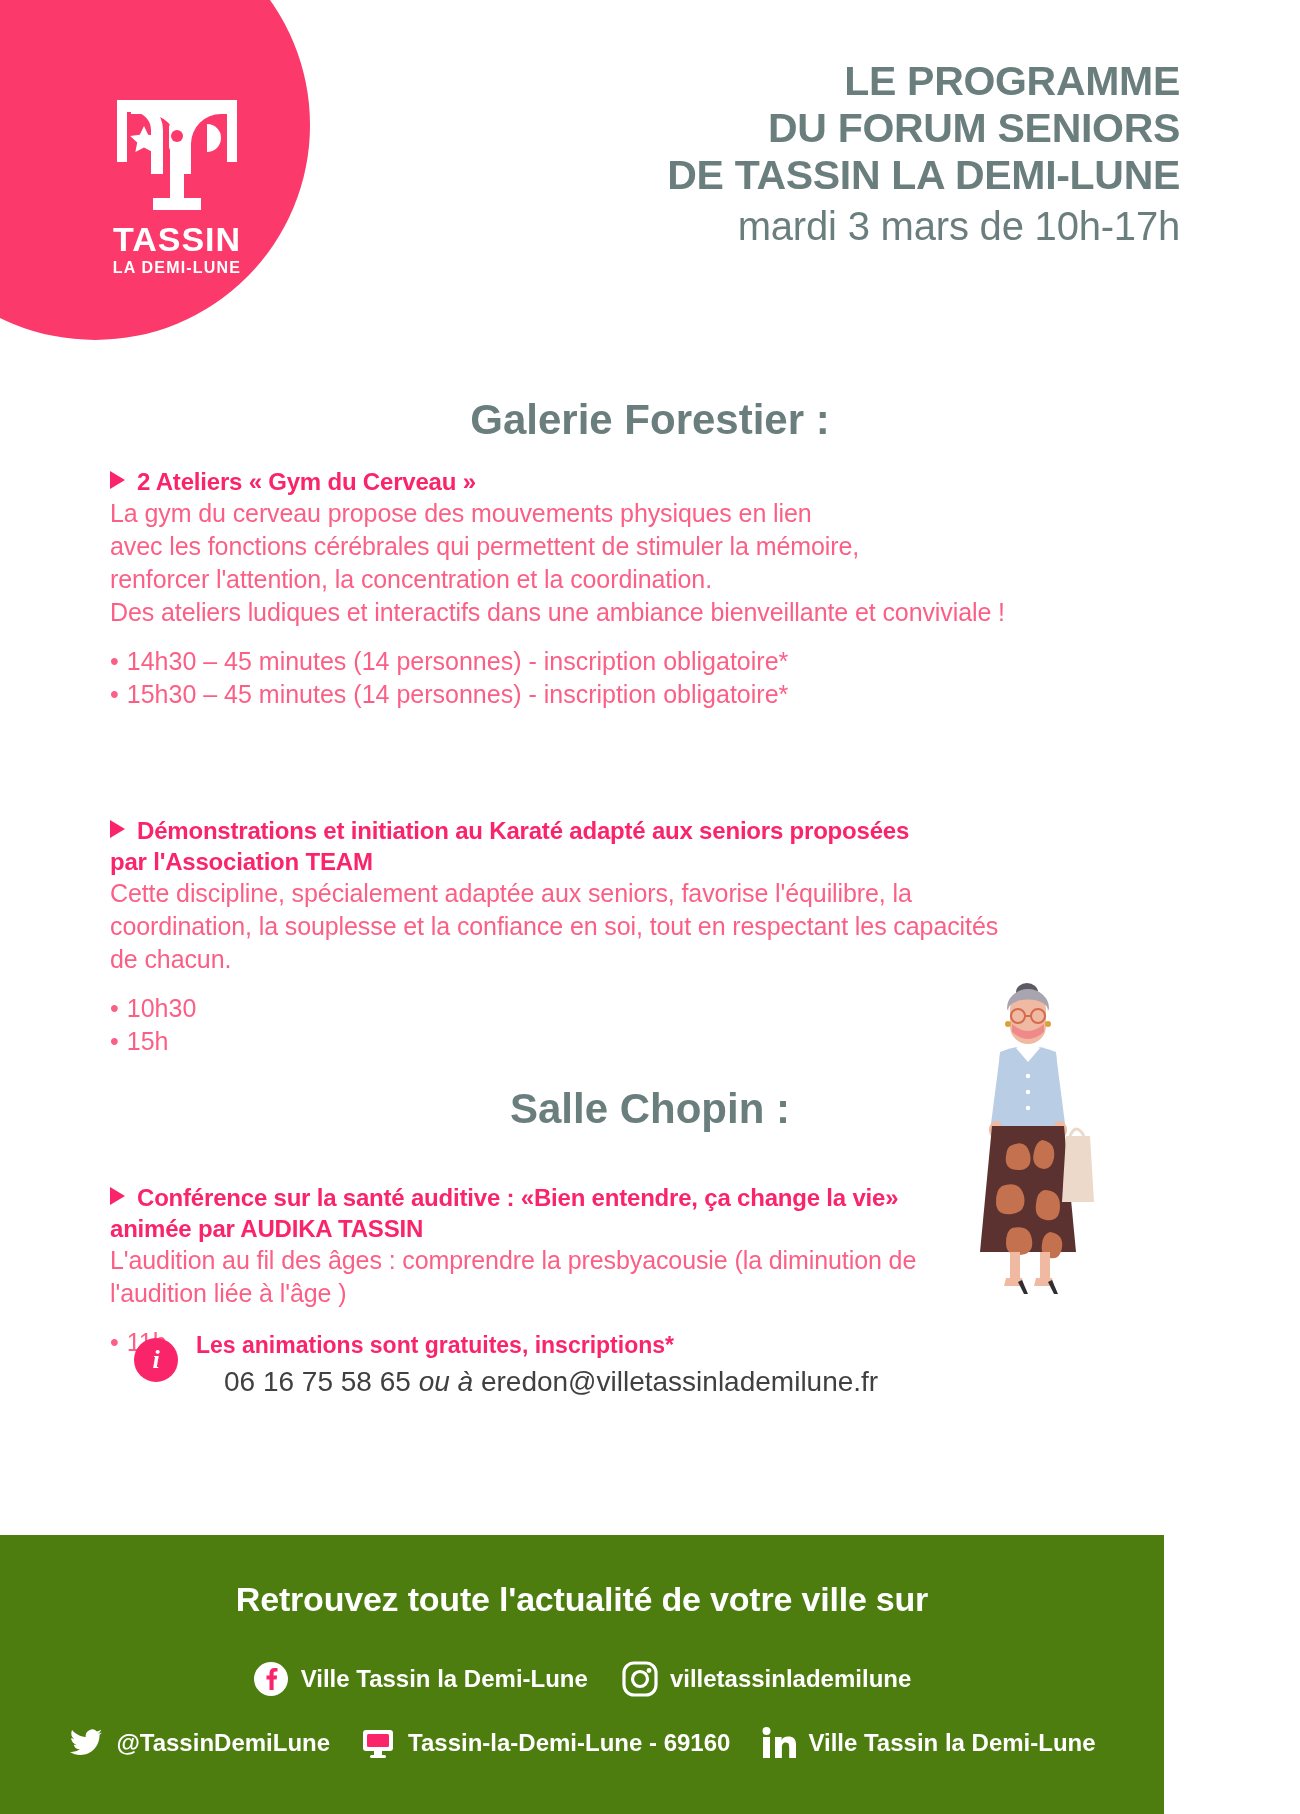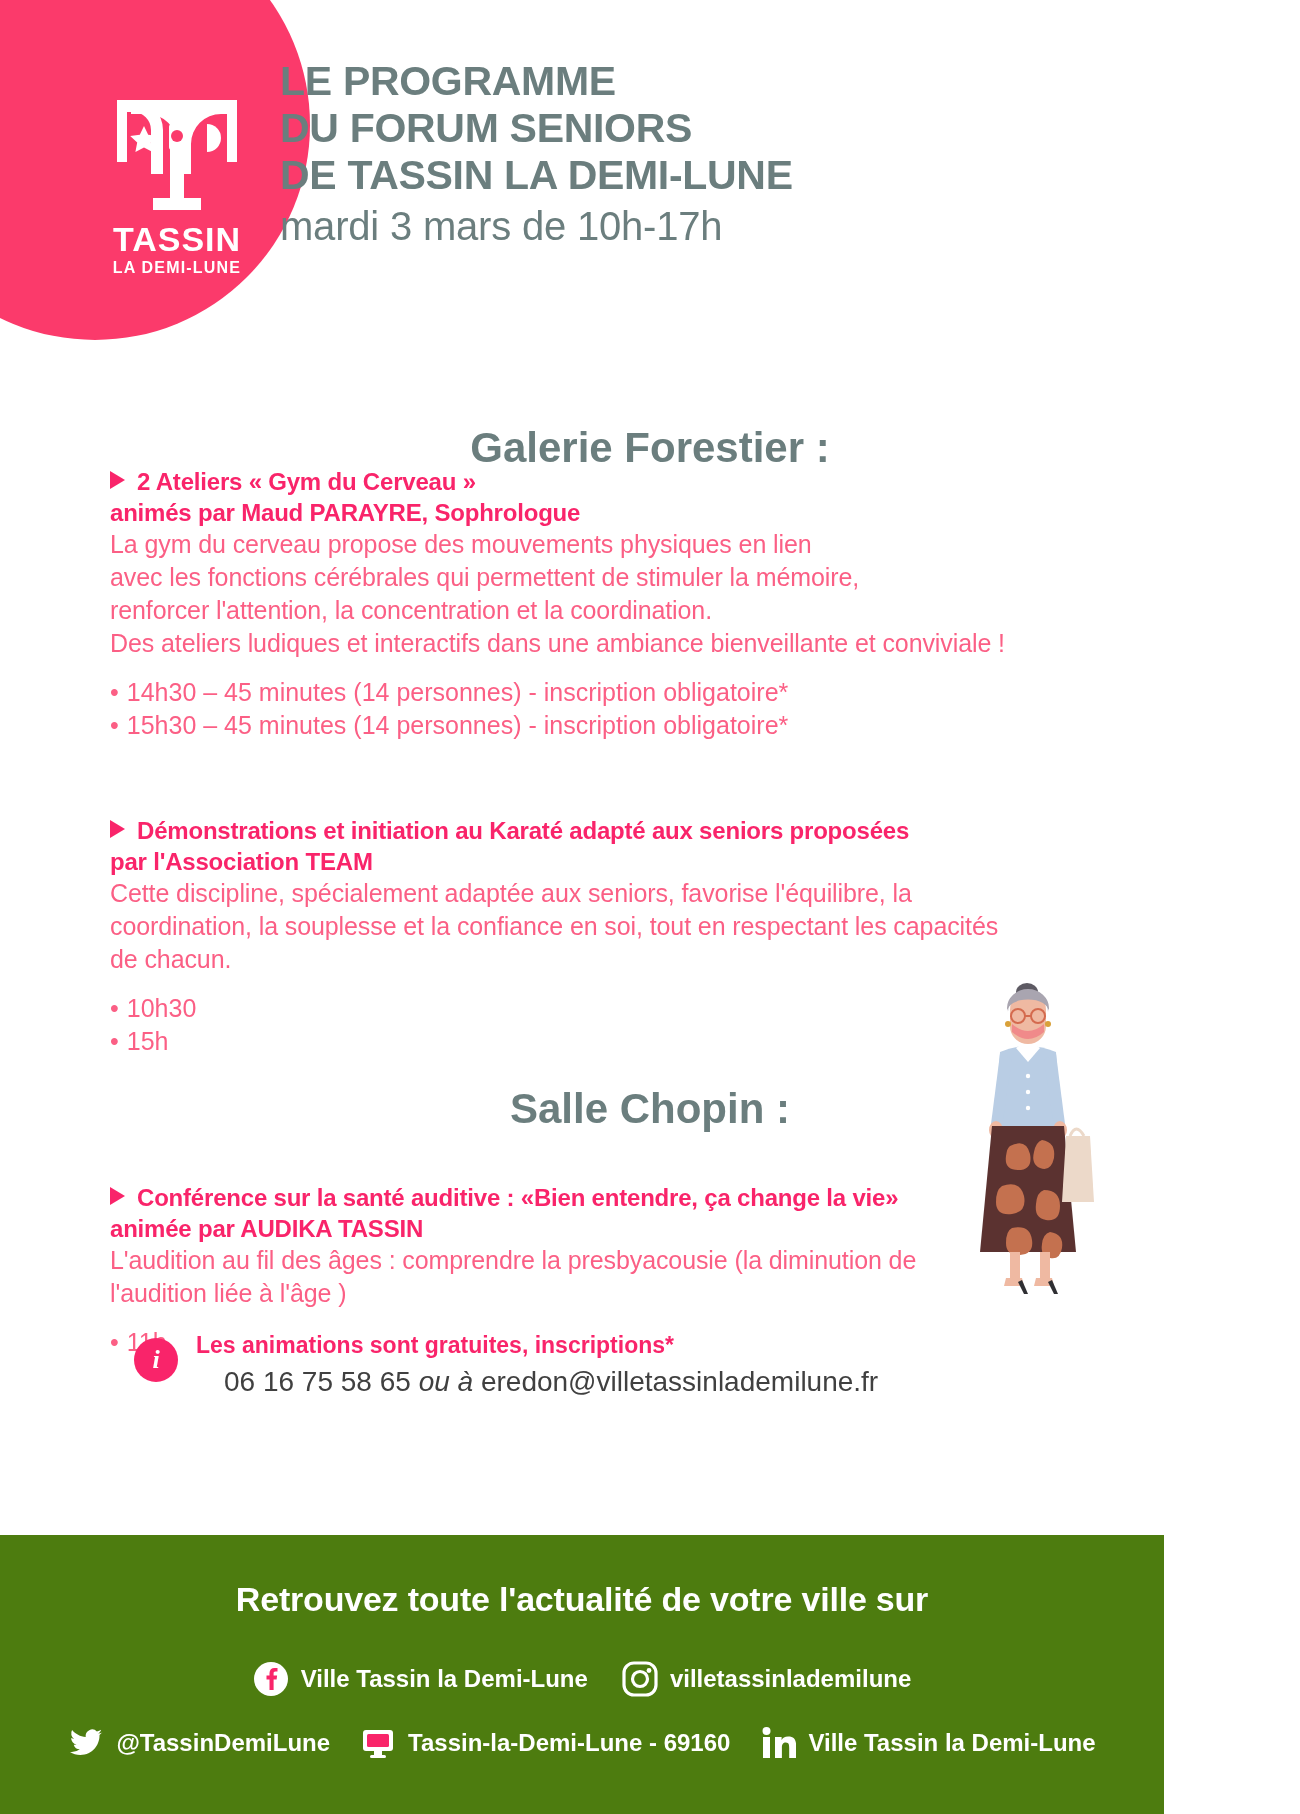--- a/index.html
+++ b/index.html
@@ -27,21 +27,21 @@
     color:#fff;font-weight:bold;letter-spacing:1px;
     font-size:34px;line-height:34px;margin-top:4px;
   }
   .logo-sub{
     color:#fff;font-weight:bold;letter-spacing:1.2px;
     font-size:16px;line-height:18px;margin-top:3px;
   }
 
   .hdr-text{
     position:absolute;left:280px;top:58px;width:900px;
-    text-align:left;
+    text-align:right;
   }
   .hdr-line{
     color:#6b7e7e;font-weight:bold;font-size:41px;line-height:47px;
     letter-spacing:-0.3px;
   }
   .hdr-date{
     color:#6b7e7e;font-weight:400;font-size:40px;line-height:50px;
     margin-top:2px;letter-spacing:-0.2px;
   }
 
@@ -151,24 +151,23 @@
   </div>
 
   <div class="hdr-text">
     <div class="hdr-line">LE PROGRAMME</div>
     <div class="hdr-line">DU FORUM SENIORS</div>
     <div class="hdr-line">DE TASSIN LA DEMI-LUNE</div>
     <div class="hdr-date">mardi 3 mars de 10h-17h</div>
   </div>
 
   <div class="content" id="content">
-      <div class="sec-title" style="position: absolute; left: 0px; width: 1300px; top: 396px; margin-top: 28px;">Galerie Forestier :</div>
+      <div class="sec-title" style="position: absolute; left: 0px; width: 1300px; top: 396px;">Galerie Forestier :</div>
       <div class="blk" style="position: absolute; left: 110px; width: 1090px; top: 466px;">
         <div class="blk-head"><span class="arrow"></span><span>2 Ateliers « Gym du Cerveau »</span></div>
-        <div class="blk-head">animés par Maud PARAYRE, Sophrologue</div>
         <div class="blk-body">
           <div>La gym du cerveau propose des mouvements physiques en lien</div>
           <div>avec les fonctions cérébrales qui permettent de stimuler la mémoire,</div>
           <div>renforcer l'attention, la concentration et la coordination.</div>
           <div>Des ateliers ludiques et interactifs dans une ambiance bienveillante et conviviale !</div>
         </div>
         <div class="times">
           <div>14h30 – 45 minutes (14 personnes) - inscription obligatoire*</div>
           <div>15h30 – 45 minutes (14 personnes) - inscription obligatoire*</div>
         </div>

